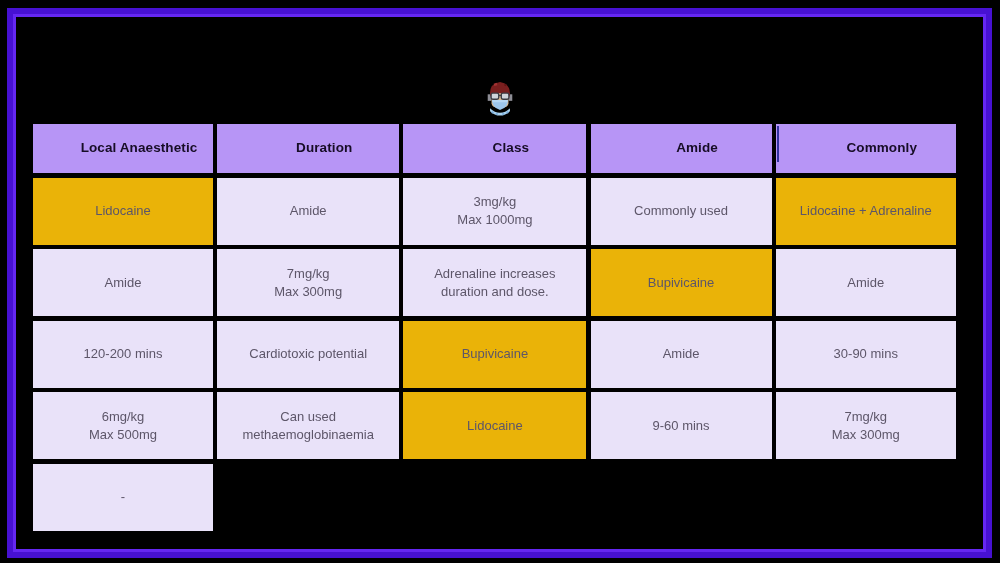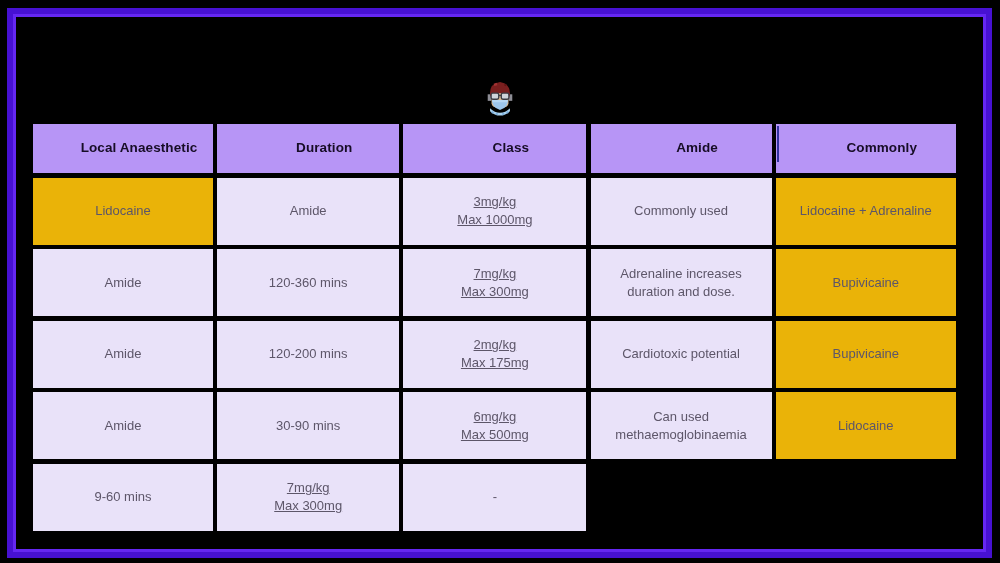--- a/index.html
+++ b/index.html
@@ -62,21 +62,21 @@
   }
   .cell.body {
     background: #e9e2f9;
     color: #5d5669;
     font-size: 13px;
     padding: 0 16px;
   }
   .cell.body.col-name {
     background: #eab308;
   }
-  .dose-line { display: block; text-decoration: underline; }
+  .dose-line { display: block; }
 
   
   .caret {
     position: absolute;
     left: 1px; top: 2px;
     width: 2px; height: 36px;
     background: #32329e;
   }
 </style>
 </head>
@@ -125,34 +125,29 @@
   <div class="cell body col-name">Lidocaine</div>
   <div class="cell body">Amide</div>
   <div class="cell body">
     <span class="dose-line">3mg/kg</span>
     <span class="dose-line">Max 1000mg</span>
   </div>
   <div class="cell body">Commonly used</div>
 
   <div class="cell body col-name">Lidocaine + Adrenaline</div>
   <div class="cell body">Amide</div>
-  <div class="cell body">120-360 mins</div>
   <div class="cell body">
     <span class="dose-line">7mg/kg</span>
     <span class="dose-line">Max 300mg</span>
   </div>
   <div class="cell body">Adrenaline increases duration and dose.</div>
 
   <div class="cell body col-name">Bupivicaine</div>
   <div class="cell body">Amide</div>
   <div class="cell body">120-200 mins</div>
-  <div class="cell body">
-    <span class="dose-line">2mg/kg</span>
-    <span class="dose-line">Max 175mg</span>
-  </div>
   <div class="cell body">Cardiotoxic potential</div>
 
   <div class="cell body col-name">Bupivicaine</div>
   <div class="cell body">Amide</div>
   <div class="cell body">30-90 mins</div>
   <div class="cell body">
     <span class="dose-line">6mg/kg</span>
     <span class="dose-line">Max 500mg</span>
   </div>
   <div class="cell body">Can used methaemoglobinaemia</div>

